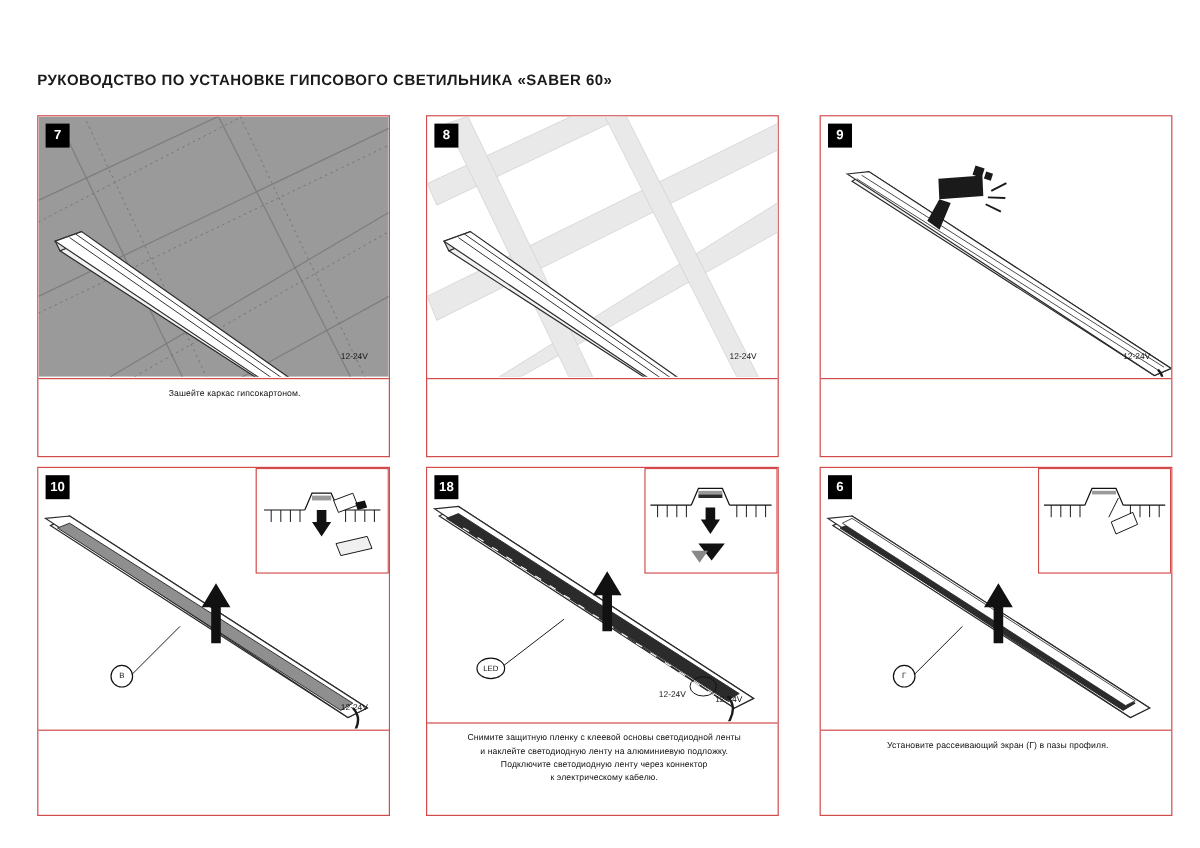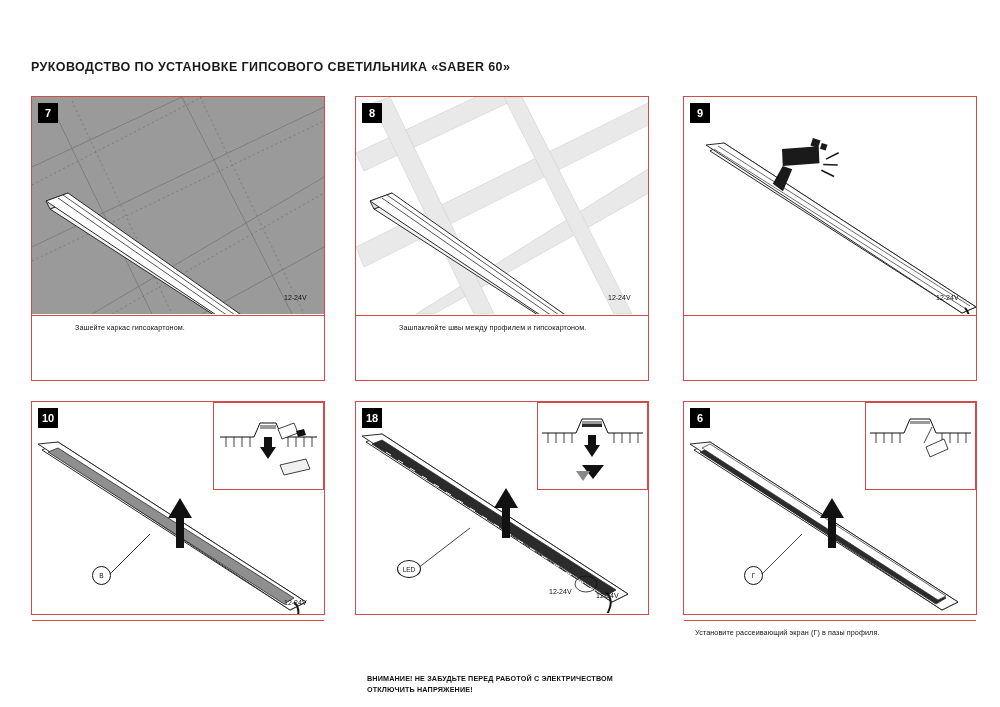--- a/index.html
+++ b/index.html
@@ -14,20 +14,21 @@
     color: #111;
     position: relative;
     overflow: hidden;
   }
   .page {
     position: absolute;
     left: 0; top: 0;
     width: 1000px;
     height: 707px;
     background: #fff;
+    text-align: center;
   }
   .doc-title {
     position: absolute;
     left: 31px;
     top: 60px;
     font-size: 12.5px;
     letter-spacing: 0.4px;
     font-weight: 700;
     color: #1a1a1a;
     white-space: nowrap;
@@ -39,21 +40,21 @@
     width: 946px;
     height: 596px;
   }
   .panel {
     position: absolute;
     border: 1px solid #d24a4a;
     box-sizing: border-box;
     background: #fff;
   }
   .panel.row1 { top: 0; height: 285px; }
-  .panel.row2 { top: 305px; height: 214px; }
+  .panel.row2 { top: 293px; height: 291px; }
   .panel.col1 { left: 0; width: 294px; }
   .panel.col2 { left: 324px; width: 294px; }
   .panel.col3 { left: 652px; width: 294px; }
 
   .illus {
     position: absolute;
     left: 0; right: 0; top: 0;
     bottom: 0;
     overflow: hidden;
   }
@@ -196,21 +197,20 @@
             <polygon points="14,104 36,96 252,248 250,262" fill="#ffffff" stroke="#2b2b2b" stroke-width="1"></polygon>
             <path d="M26 101 L245 253" stroke="#2b2b2b" stroke-width="0.8" fill="none"></path>
             <path d="M31 98 L249 250" stroke="#2b2b2b" stroke-width="0.8" fill="none"></path>
           </g>
           <path d="M252 255 C262 268, 246 288, 236 292" stroke="#1a1a1a" stroke-width="2" fill="none"></path>
         </svg>
       </div>
       <div class="lbl" style="left:252px; top:197px;">12-24V</div>
       <div class="step-badge">8</div>
       <div class="divider"></div>
-      <div class="caption" style="white-space:pre-line">Зашпаклюйте швы между профилем и гипсокартоном.</div>
     </div>
 
     <div class="panel row1 col3 r1 p9">
       <div class="illus">
         <svg width="292" height="217" viewBox="0 0 292 217">
           <rect x="0" y="0" width="292" height="217" fill="#ffffff"></rect>
 
           <g>
             <polygon points="26,54 278,216 292,210 40,46" fill="#f4f4f4" stroke="#2b2b2b" stroke-width="1"></polygon>
             <polygon points="22,48 40,46 292,210 278,216" fill="#ffffff" stroke="#2b2b2b" stroke-width="1"></polygon>
@@ -359,22 +359,24 @@
           </g>
           <g fill="#111">
             <polygon points="44,62 66,62 55,76"></polygon>
             <polygon points="38,68 52,68 45,78" fill="#888"></polygon>
           </g>
         </svg>
       </div>
 
       <div class="step-badge">18</div>
       <div class="divider"></div>
-      <div class="caption warn" style="white-space:pre-line">ВНИМАНИЕ! НЕ ЗАБУДЬТЕ ПЕРЕД РАБОТОЙ С ЭЛЕКТРИЧЕСТВОМ
-ОТКЛЮЧИТЬ НАПРЯЖЕНИЕ!</div>
+      <div class="caption" style="white-space:pre-line">Снимите защитную  пленку с клеевой основы светодиодной ленты
+и наклейте светодиодную ленту на алюминиевую подложку.
+Подключите светодиодную ленту через коннектор
+к электрическому кабелю.</div>
     </div>
 
     <div class="panel row2 col3 r2 p12">
       <div class="illus">
         <svg width="292" height="217" viewBox="0 0 292 217">
           <rect x="0" y="0" width="292" height="217" fill="#ffffff"></rect>
           <g>
             <polygon points="10,48 258,208 274,200 26,40" fill="#fafafa" stroke="#2b2b2b" stroke-width="1"></polygon>
             <polygon points="6,42 26,40 274,200 258,208" fill="#ffffff" stroke="#2b2b2b" stroke-width="1"></polygon>
             <polygon points="16,50 252,202 262,196 26,46" fill="#2b2b2b" stroke="#2b2b2b" stroke-width="0.8"></polygon>

